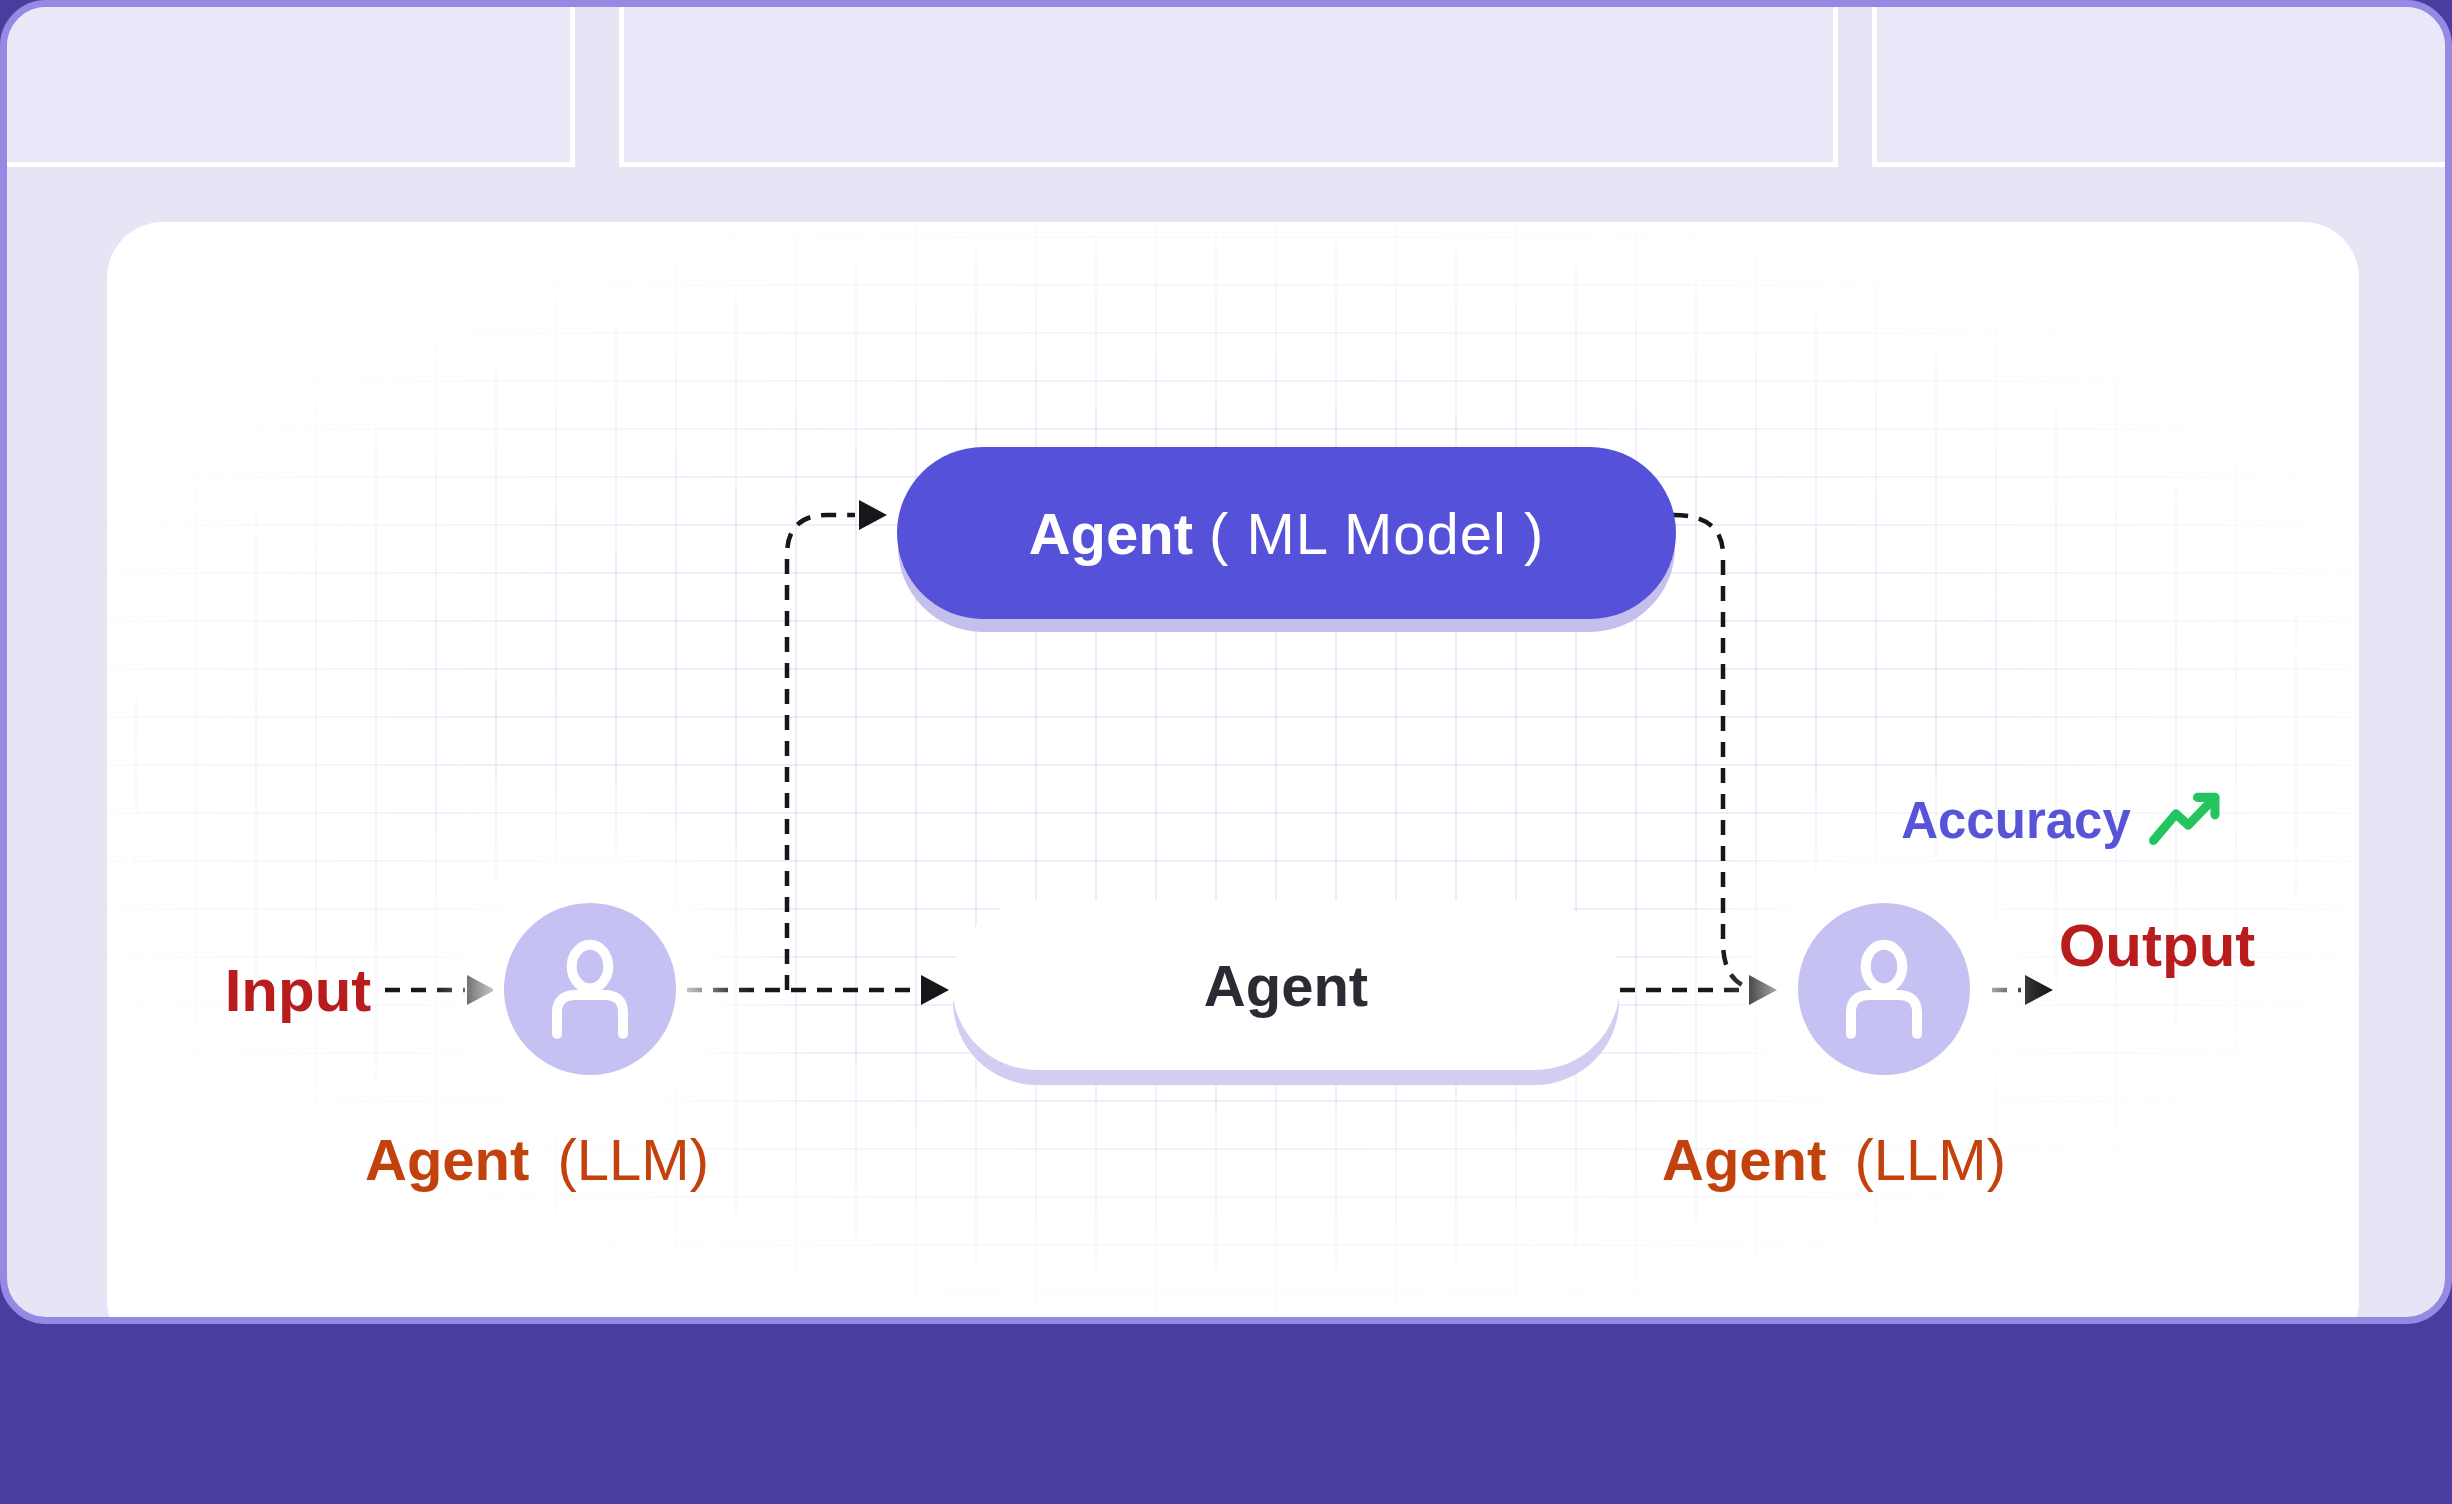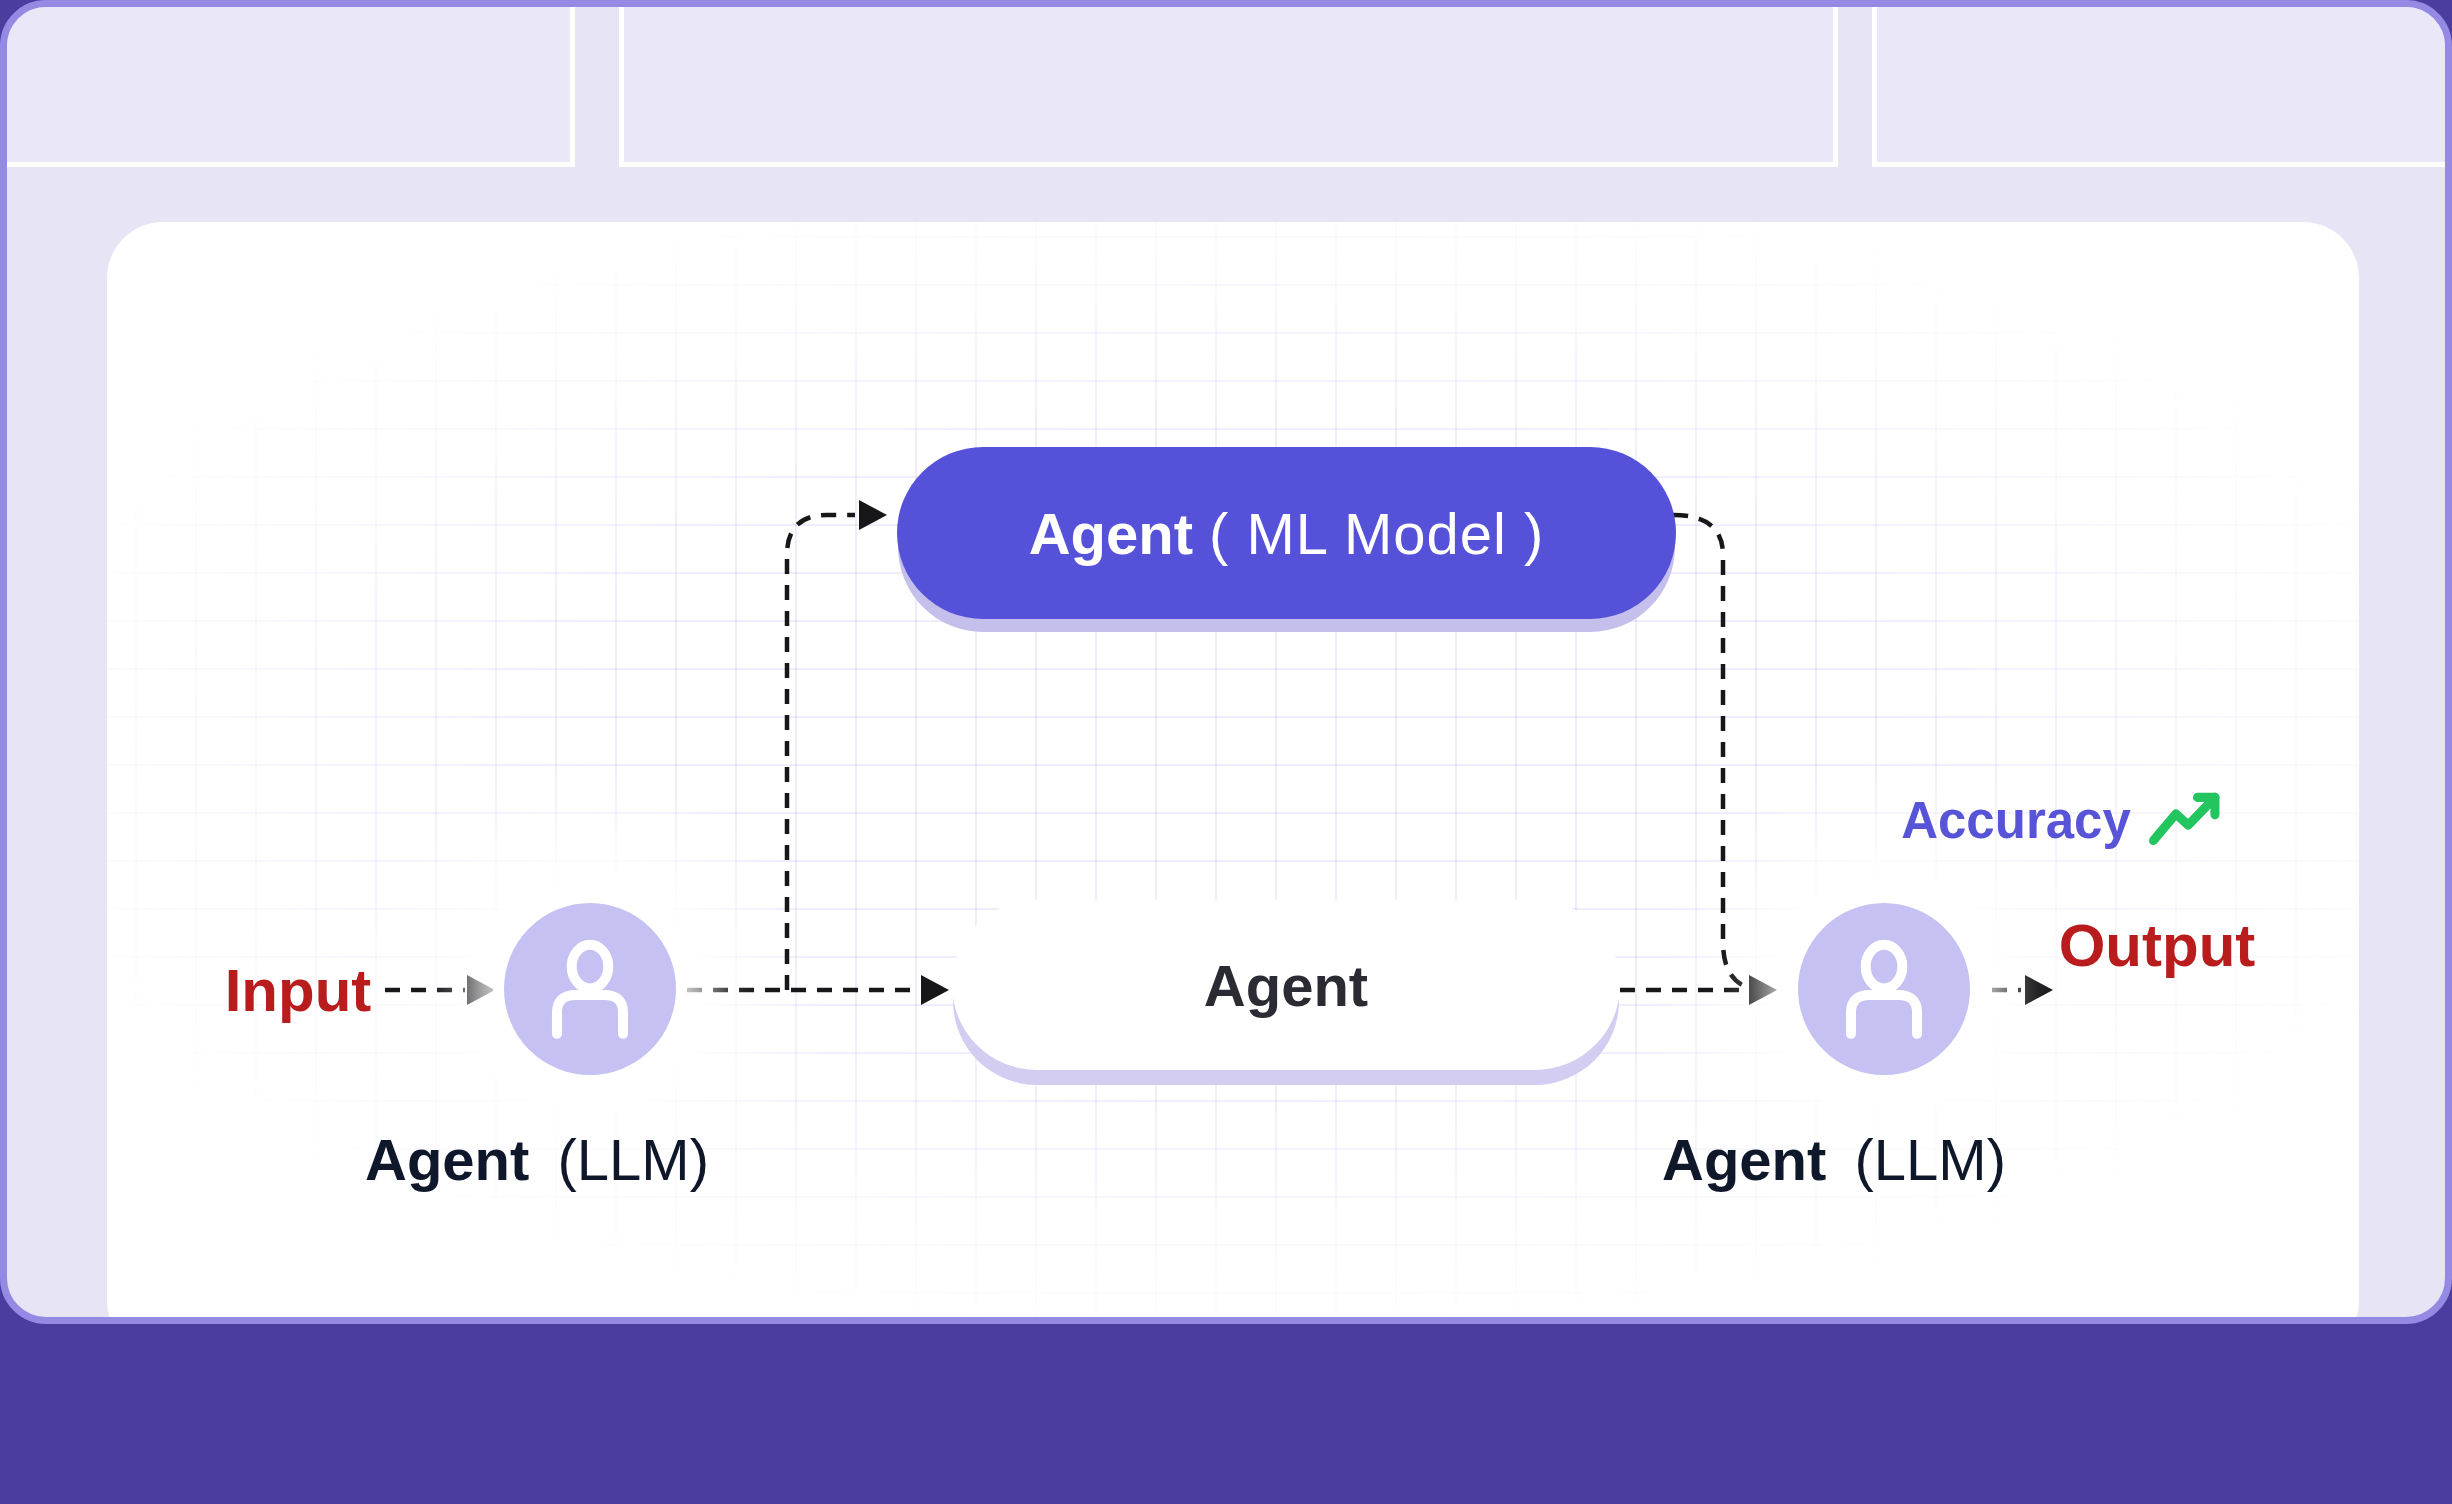--- a/index.html
+++ b/index.html
@@ -76,21 +76,21 @@
   }
   .avatar svg{width:118px;height:118px;}
 
   
   .io-label{
     position:absolute;transform:translate(-50%,-50%);
     font-weight:700;font-size:60px;color:#b91c1c;white-space:nowrap;
   }
   .agent-label{
     position:absolute;transform:translate(-50%,-50%);
-    font-size:58px;color:#0f172a;white-space:nowrap;
+    font-size:58px;color:#c2410c;white-space:nowrap;
   }
   .agent-label .b{font-weight:700;}
   .agent-label .r{font-weight:400;margin-left:12px;}
   .accuracy{
     position:absolute;transform:translate(-50%,-50%);
     display:flex;align-items:center;gap:18px;
     font-weight:700;font-size:51px;color:#5854d8;white-space:nowrap;
   }
   .accuracy svg{width:74px;height:62px;}
 </style>

